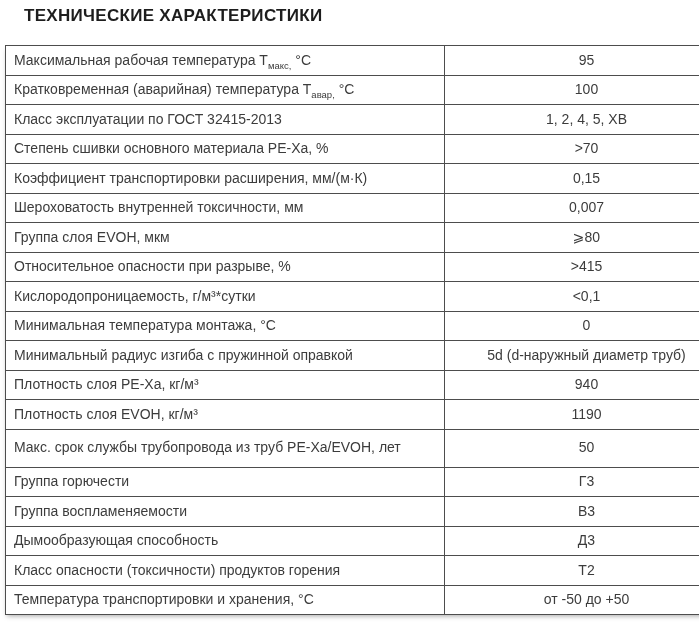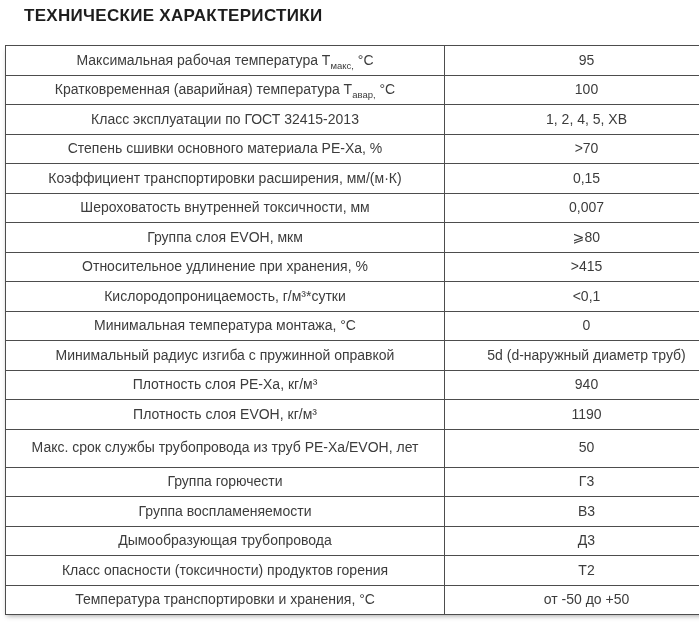--- a/index.html
+++ b/index.html
@@ -40,21 +40,21 @@
     border: 1px solid #4d4d4d;
     font-size: 14px;
     color: #3c3c3c;
     line-height: 1.25;
     padding: 2px 8px;
     vertical-align: middle;
     overflow: hidden;
   }
   table.spec tr { height: 29.5px; }
   table.spec tr:nth-child(14) { height: 38px; }
-  td.param { width: 422px; text-align: center; }
+  td.param { width: 422px; text-align: left; }
   td.value { width: 267px; text-align: center; }
   td.param sub {
     font-size: 9.5px;
     line-height: 0;
   }
 </style>
 </head>
 <body>
 
 <div class="page">
@@ -84,21 +84,21 @@
         </tr>
         <tr>
           <td class="param">Шероховатость внутренней токсичности, мм</td>
           <td class="value">0,007</td>
         </tr>
         <tr>
           <td class="param">Группа слоя EVOH, мкм</td>
           <td class="value">⩾80</td>
         </tr>
         <tr>
-          <td class="param">Относительное удлинение при хранения, %</td>
+          <td class="param">Относительное опасности при разрыве, %</td>
           <td class="value">&gt;415</td>
         </tr>
         <tr>
           <td class="param">Кислородопроницаемость, г/м³*сутки</td>
           <td class="value">&lt;0,1</td>
         </tr>
         <tr>
           <td class="param">Минимальная температура монтажа, °С</td>
           <td class="value">0</td>
         </tr>
@@ -120,21 +120,21 @@
         </tr>
         <tr>
           <td class="param">Группа горючести</td>
           <td class="value">Г3</td>
         </tr>
         <tr>
           <td class="param">Группа воспламеняемости</td>
           <td class="value">В3</td>
         </tr>
         <tr>
-          <td class="param">Дымообразующая трубопровода</td>
+          <td class="param">Дымообразующая способность</td>
           <td class="value">Д3</td>
         </tr>
         <tr>
           <td class="param">Класс опасности (токсичности) продуктов горения</td>
           <td class="value">Т2</td>
         </tr>
         <tr>
           <td class="param">Температура транспортировки и хранения, °С</td>
           <td class="value">от -50 до +50</td>
         </tr>

